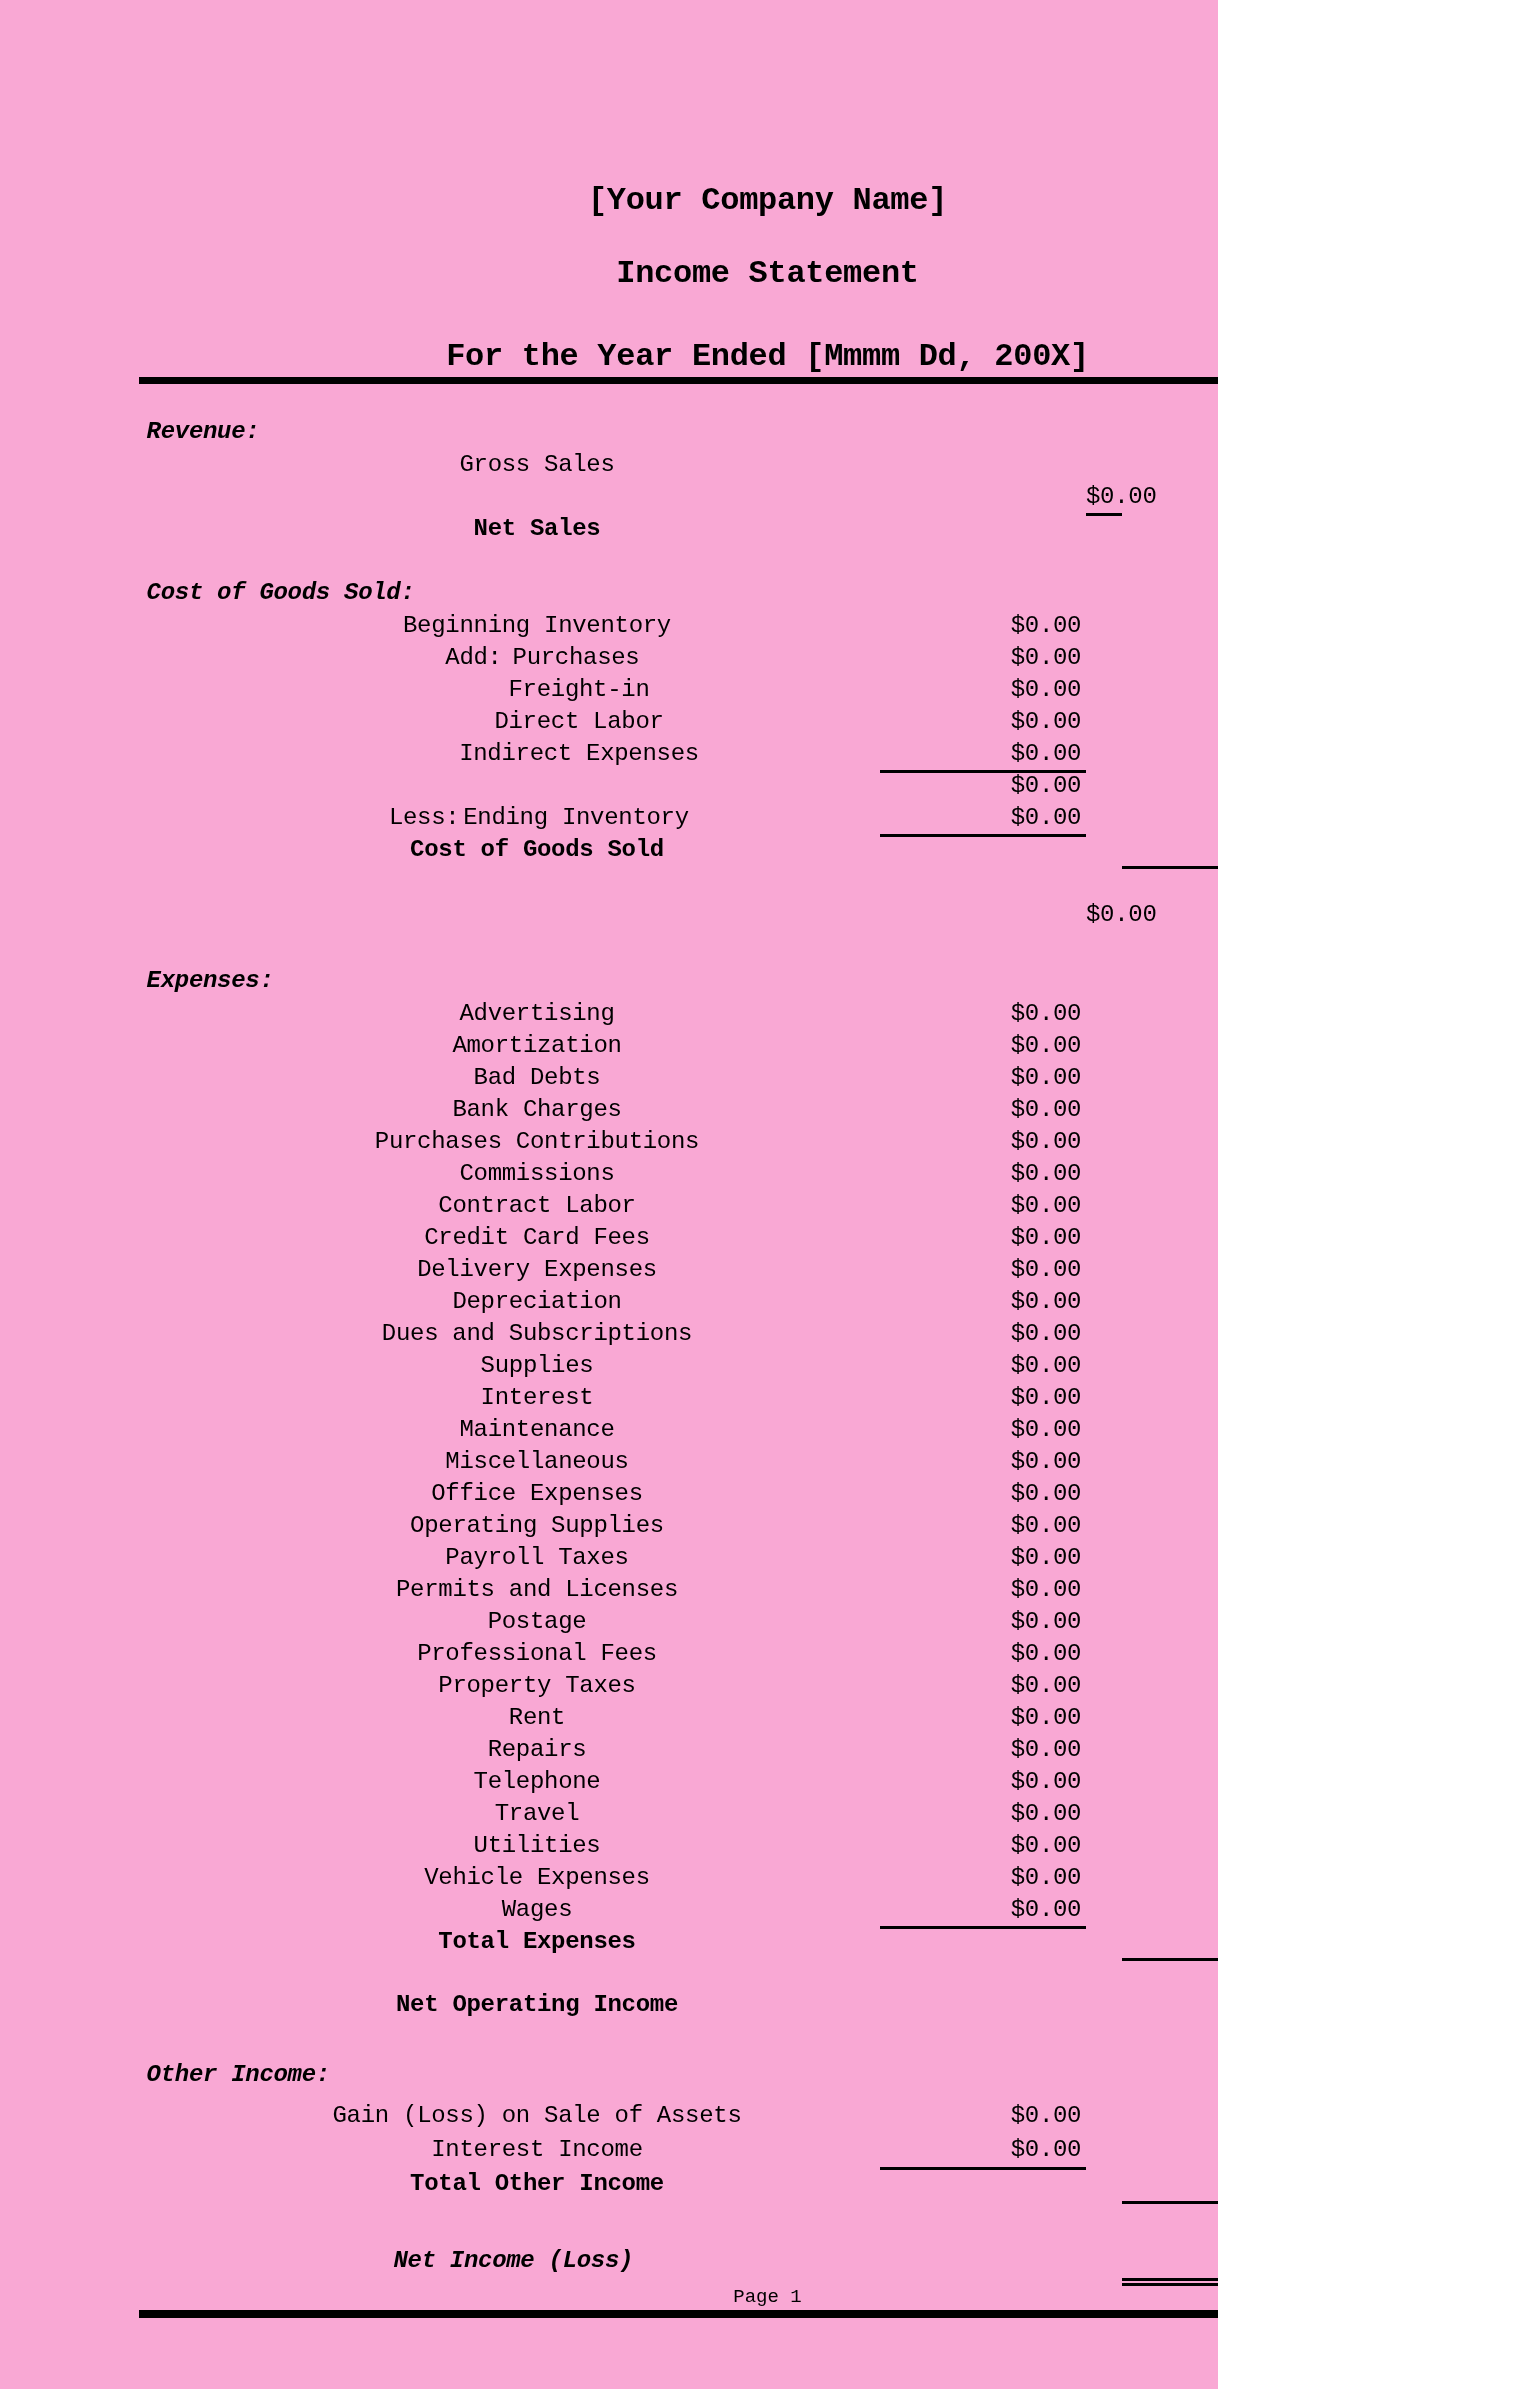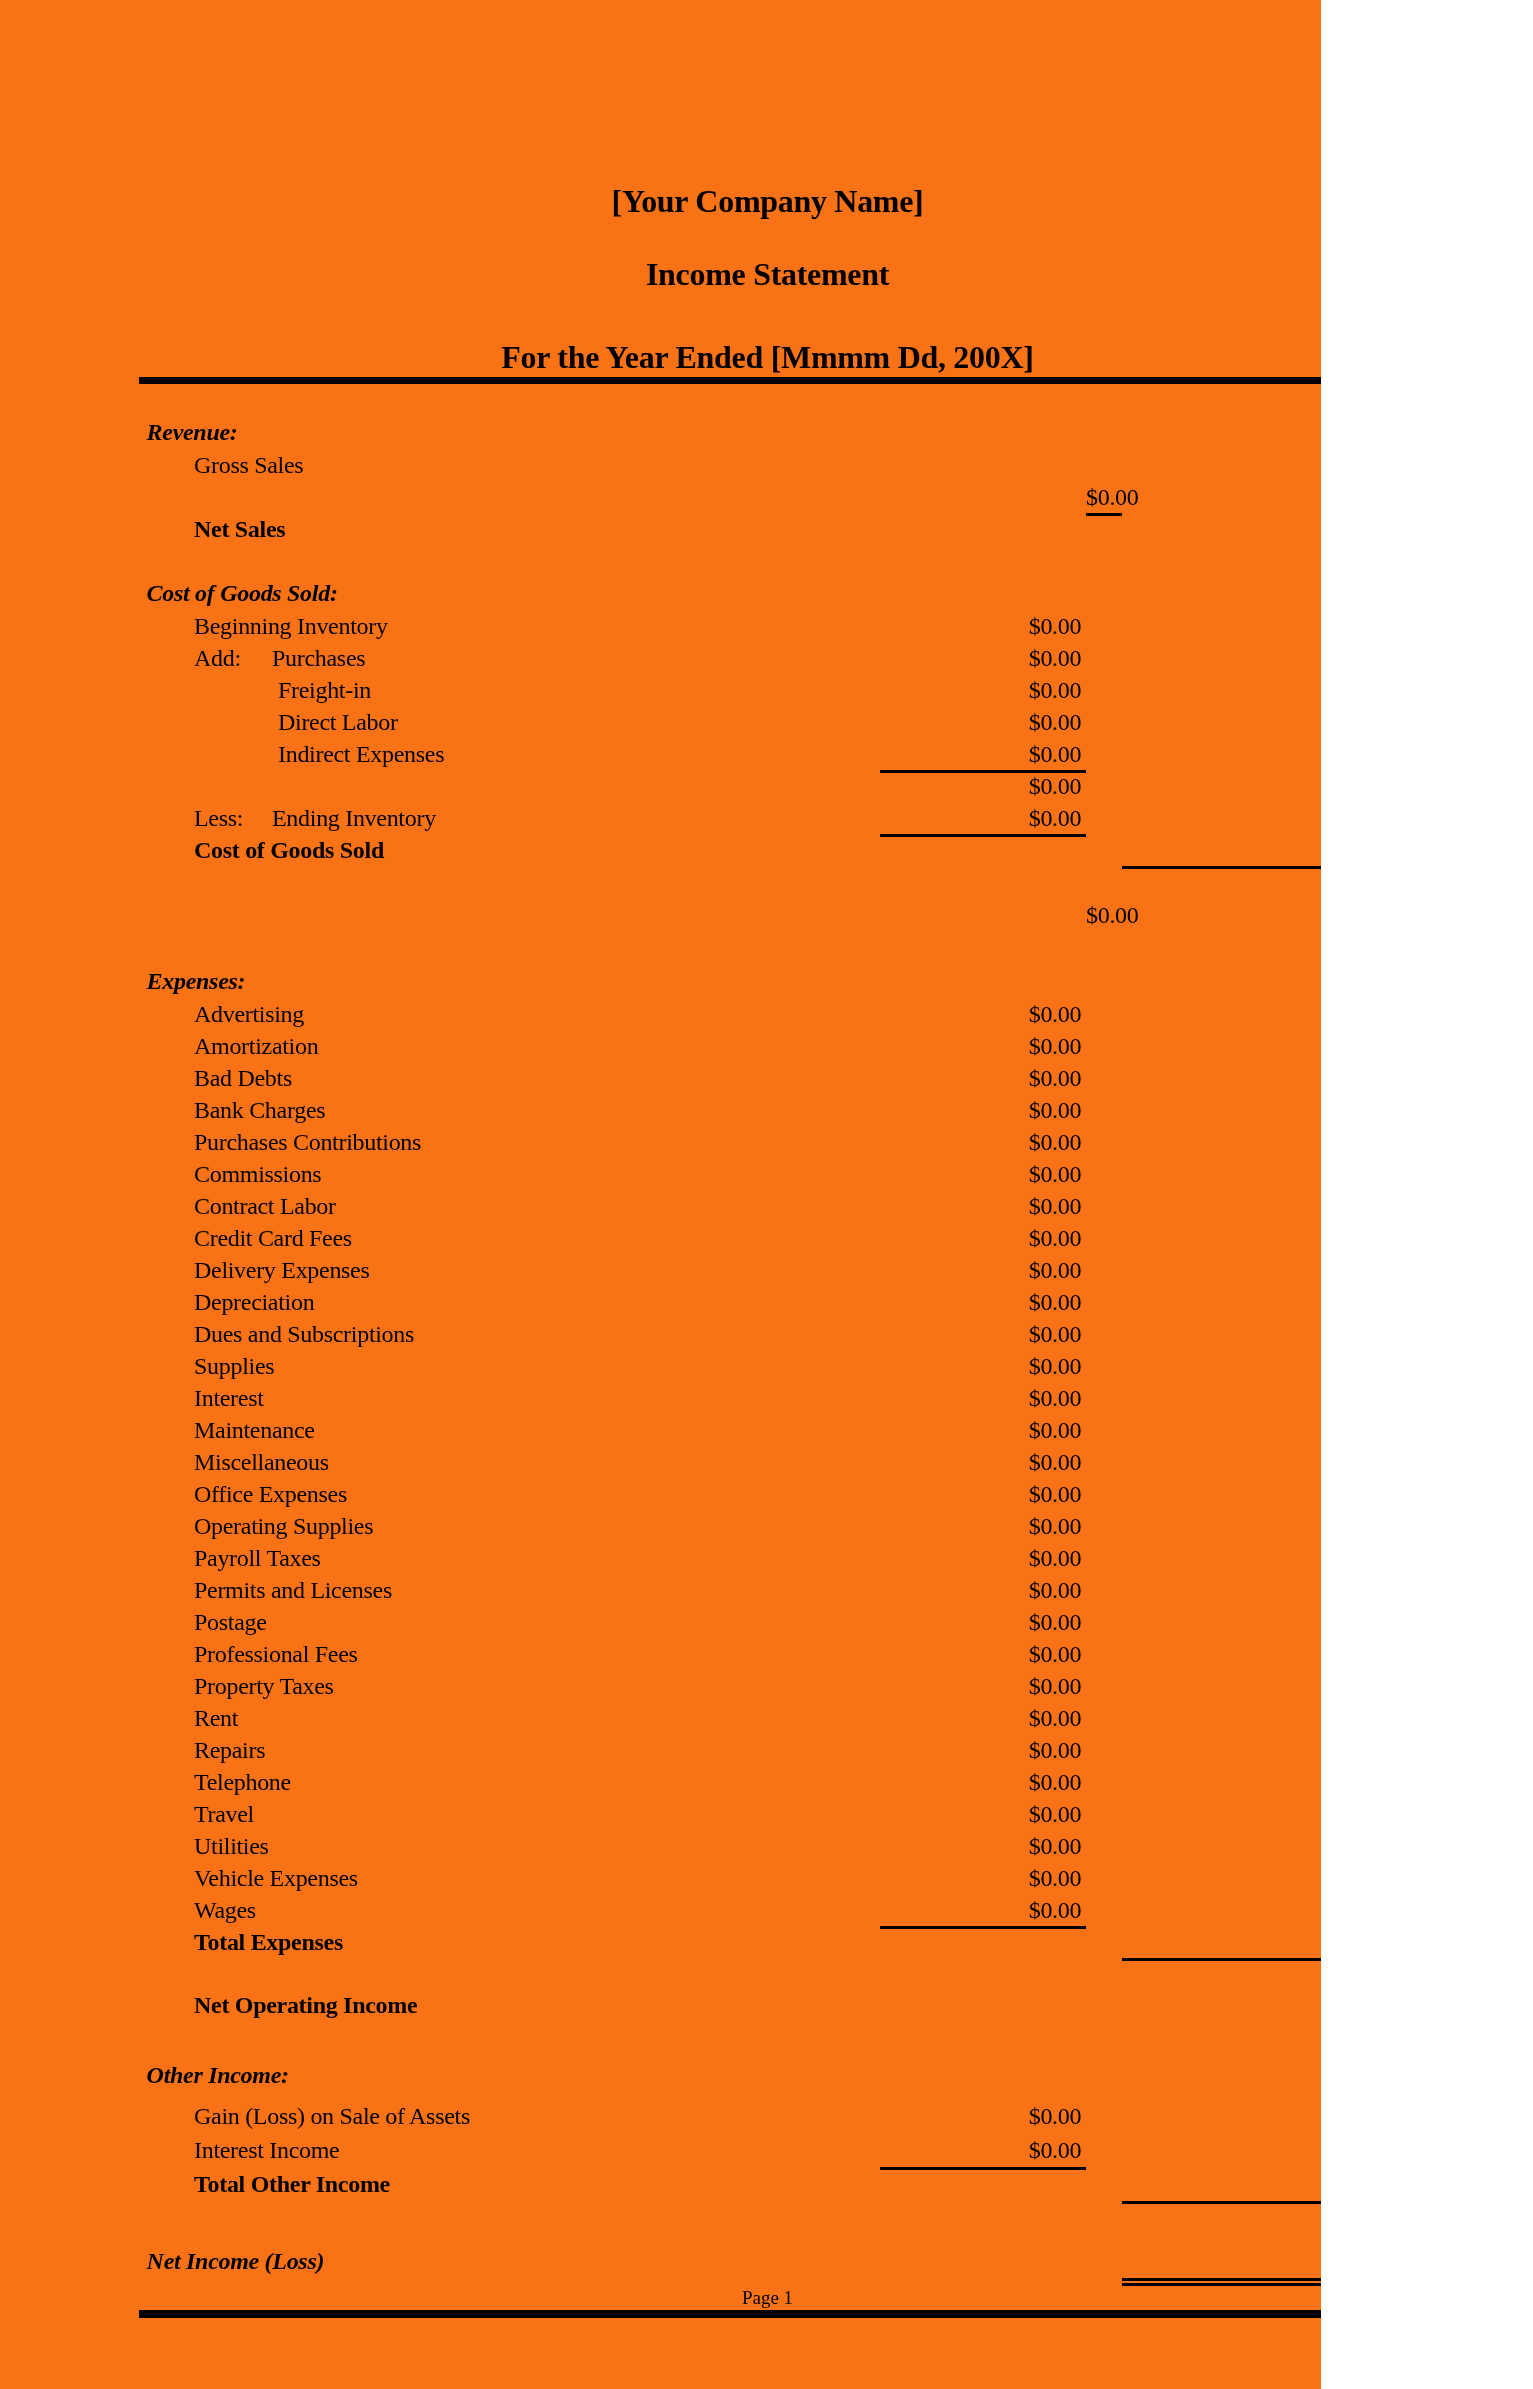--- a/index.html
+++ b/index.html
@@ -1,27 +1,27 @@
 <!DOCTYPE html>
 <html><head>
 <meta charset="utf-8">
 <style>
   html,body{margin:0;padding:0;background:#ffffff;}
   .page{
-    width:1321px;height:2390px;background:#f97316;color:#000;
-    font-family:Liberation Serif, serif;overflow:hidden;position:relative;
+    width:1218px;height:2390px;background:#f9a8d4;color:#000;
+    font-family:Liberation Mono, monospace;overflow:hidden;position:relative;
   }
   .content{margin-left:139px;width:1257px;}
   .sp{width:100%;}
   .title{font-size:32px;font-weight:bold;text-align:center;height:34px;line-height:34px;letter-spacing:-0.3px;}
   .rule{height:7.6px;background:#000;}
   .hrow{height:34px;line-height:34px;font-size:24px;font-weight:bold;font-style:italic;padding-left:7.6px;box-sizing:border-box;letter-spacing:-0.3px;}
   .row{display:grid;grid-template-columns:1fr 206px 36px 274px;height:32px;line-height:32px;font-size:24px;letter-spacing:-0.3px;}
   .row.r36{height:34px;line-height:34px;}
-  .lbl{padding-left:55px;box-sizing:border-box;white-space:nowrap;}
+  .lbl{padding-left:55px;box-sizing:border-box;white-space:nowrap;text-align:center;}
   .lbl.i0{padding-left:7.6px;}
   .lbl.i2{padding-left:139px;}
   .prefix{display:inline-block;width:78px;}
   .amt{text-align:right;padding-right:4.8px;box-sizing:border-box;}
   .bold{font-weight:bold;}
   .bi{font-weight:bold;font-style:italic;}
   .ul-mid .amt.mid{border-bottom:3.8px solid #000;}
   .ul-right .amt.right{border-bottom:3.8px solid #000;}
   .dul-right .amt.right{border-bottom:8.6px double #000;}
   .exp-list .row:last-child .amt.mid{border-bottom:3.8px solid #000;}

